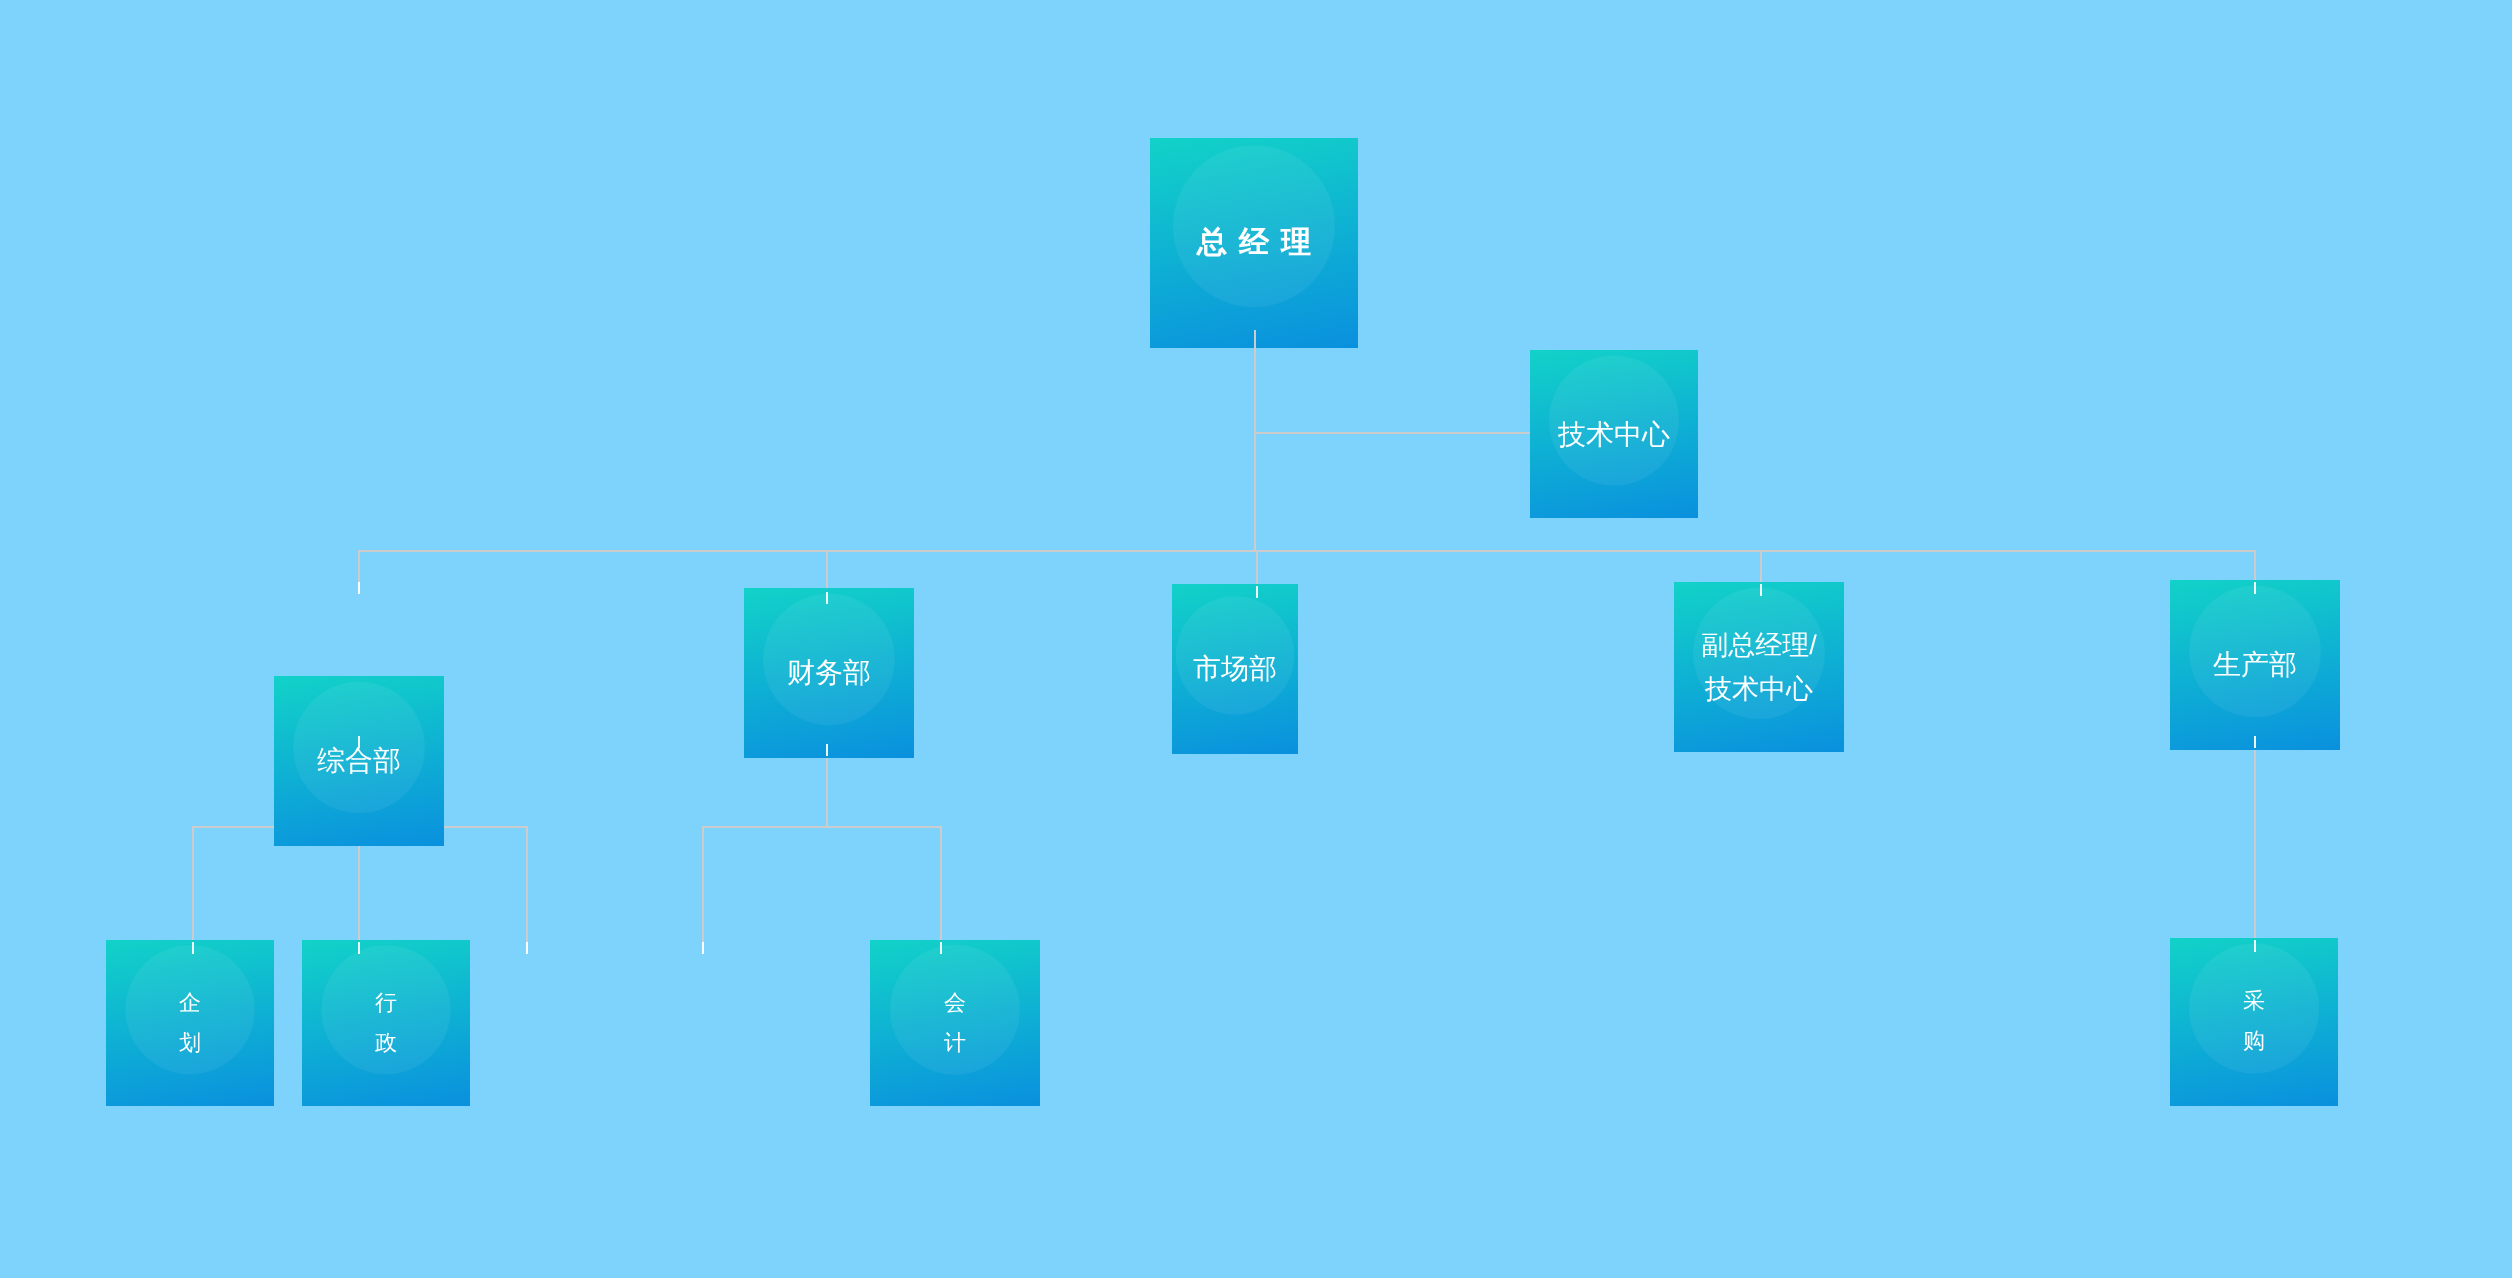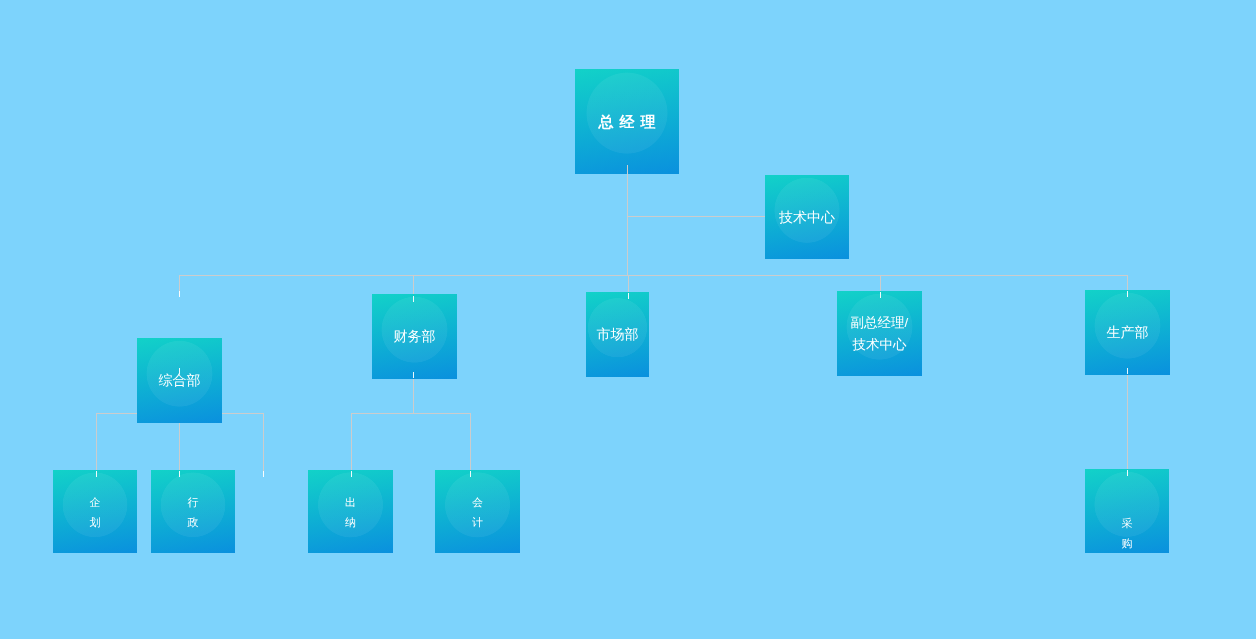--- a/index.html
+++ b/index.html
@@ -41,21 +41,21 @@
   #n-finance{left:372px;top:294px;width:85px;height:85px;}
   #n-market{left:586px;top:292px;width:63px;height:85px;}
   #n-tech{left:837px;top:291px;width:85px;height:85px;font-size:13.5px;line-height:22px;}
   #n-prod{left:1085px;top:290px;width:85px;height:85px;}
   .b-row{top:470px;height:83px;}
   #n-planning{left:53px;width:84px;}
   #n-admin{left:151px;width:84px;}
   #n-hr{left:221px;width:84px;}
   #n-cashier{left:308px;width:85px;}
   #n-account{left:435px;width:85px;font-family:Liberation Serif, serif;}
-  #n-procure{left:1085px;top:469px;width:84px;height:84px;justify-content:flex-end;}
+  #n-procure{left:1085px;top:469px;width:84px;height:84px;}
   .vlabel{
     display:inline-block;
     width:1.1em;
     word-break:break-all;
     line-height:20px;
     font-size:11px;
     text-align:center;
   }
 </style>
 </head>
@@ -107,23 +107,20 @@
   <div class="node" id="n-prod">
     <span>生产部</span>
   </div>
 
   <div class="node b-row" id="n-planning">
     <span class="vlabel">企划</span>
   </div>
   <div class="node b-row" id="n-admin">
     <span class="vlabel">行政</span>
   </div>
-  <div class="node b-row" id="n-cashier">
-    <span class="vlabel">出纳</span>
-  </div>
   <div class="node b-row" id="n-account">
     <span class="vlabel">会计</span>
   </div>
   <div class="node" id="n-procure">
     <span class="vlabel">采购</span>
   </div>
 
   <div class="tick" style="left:179px;top:291px;"></div>
   <div class="tick" style="left:413px;top:296px;"></div>
   <div class="tick" style="left:628px;top:293px;"></div>

